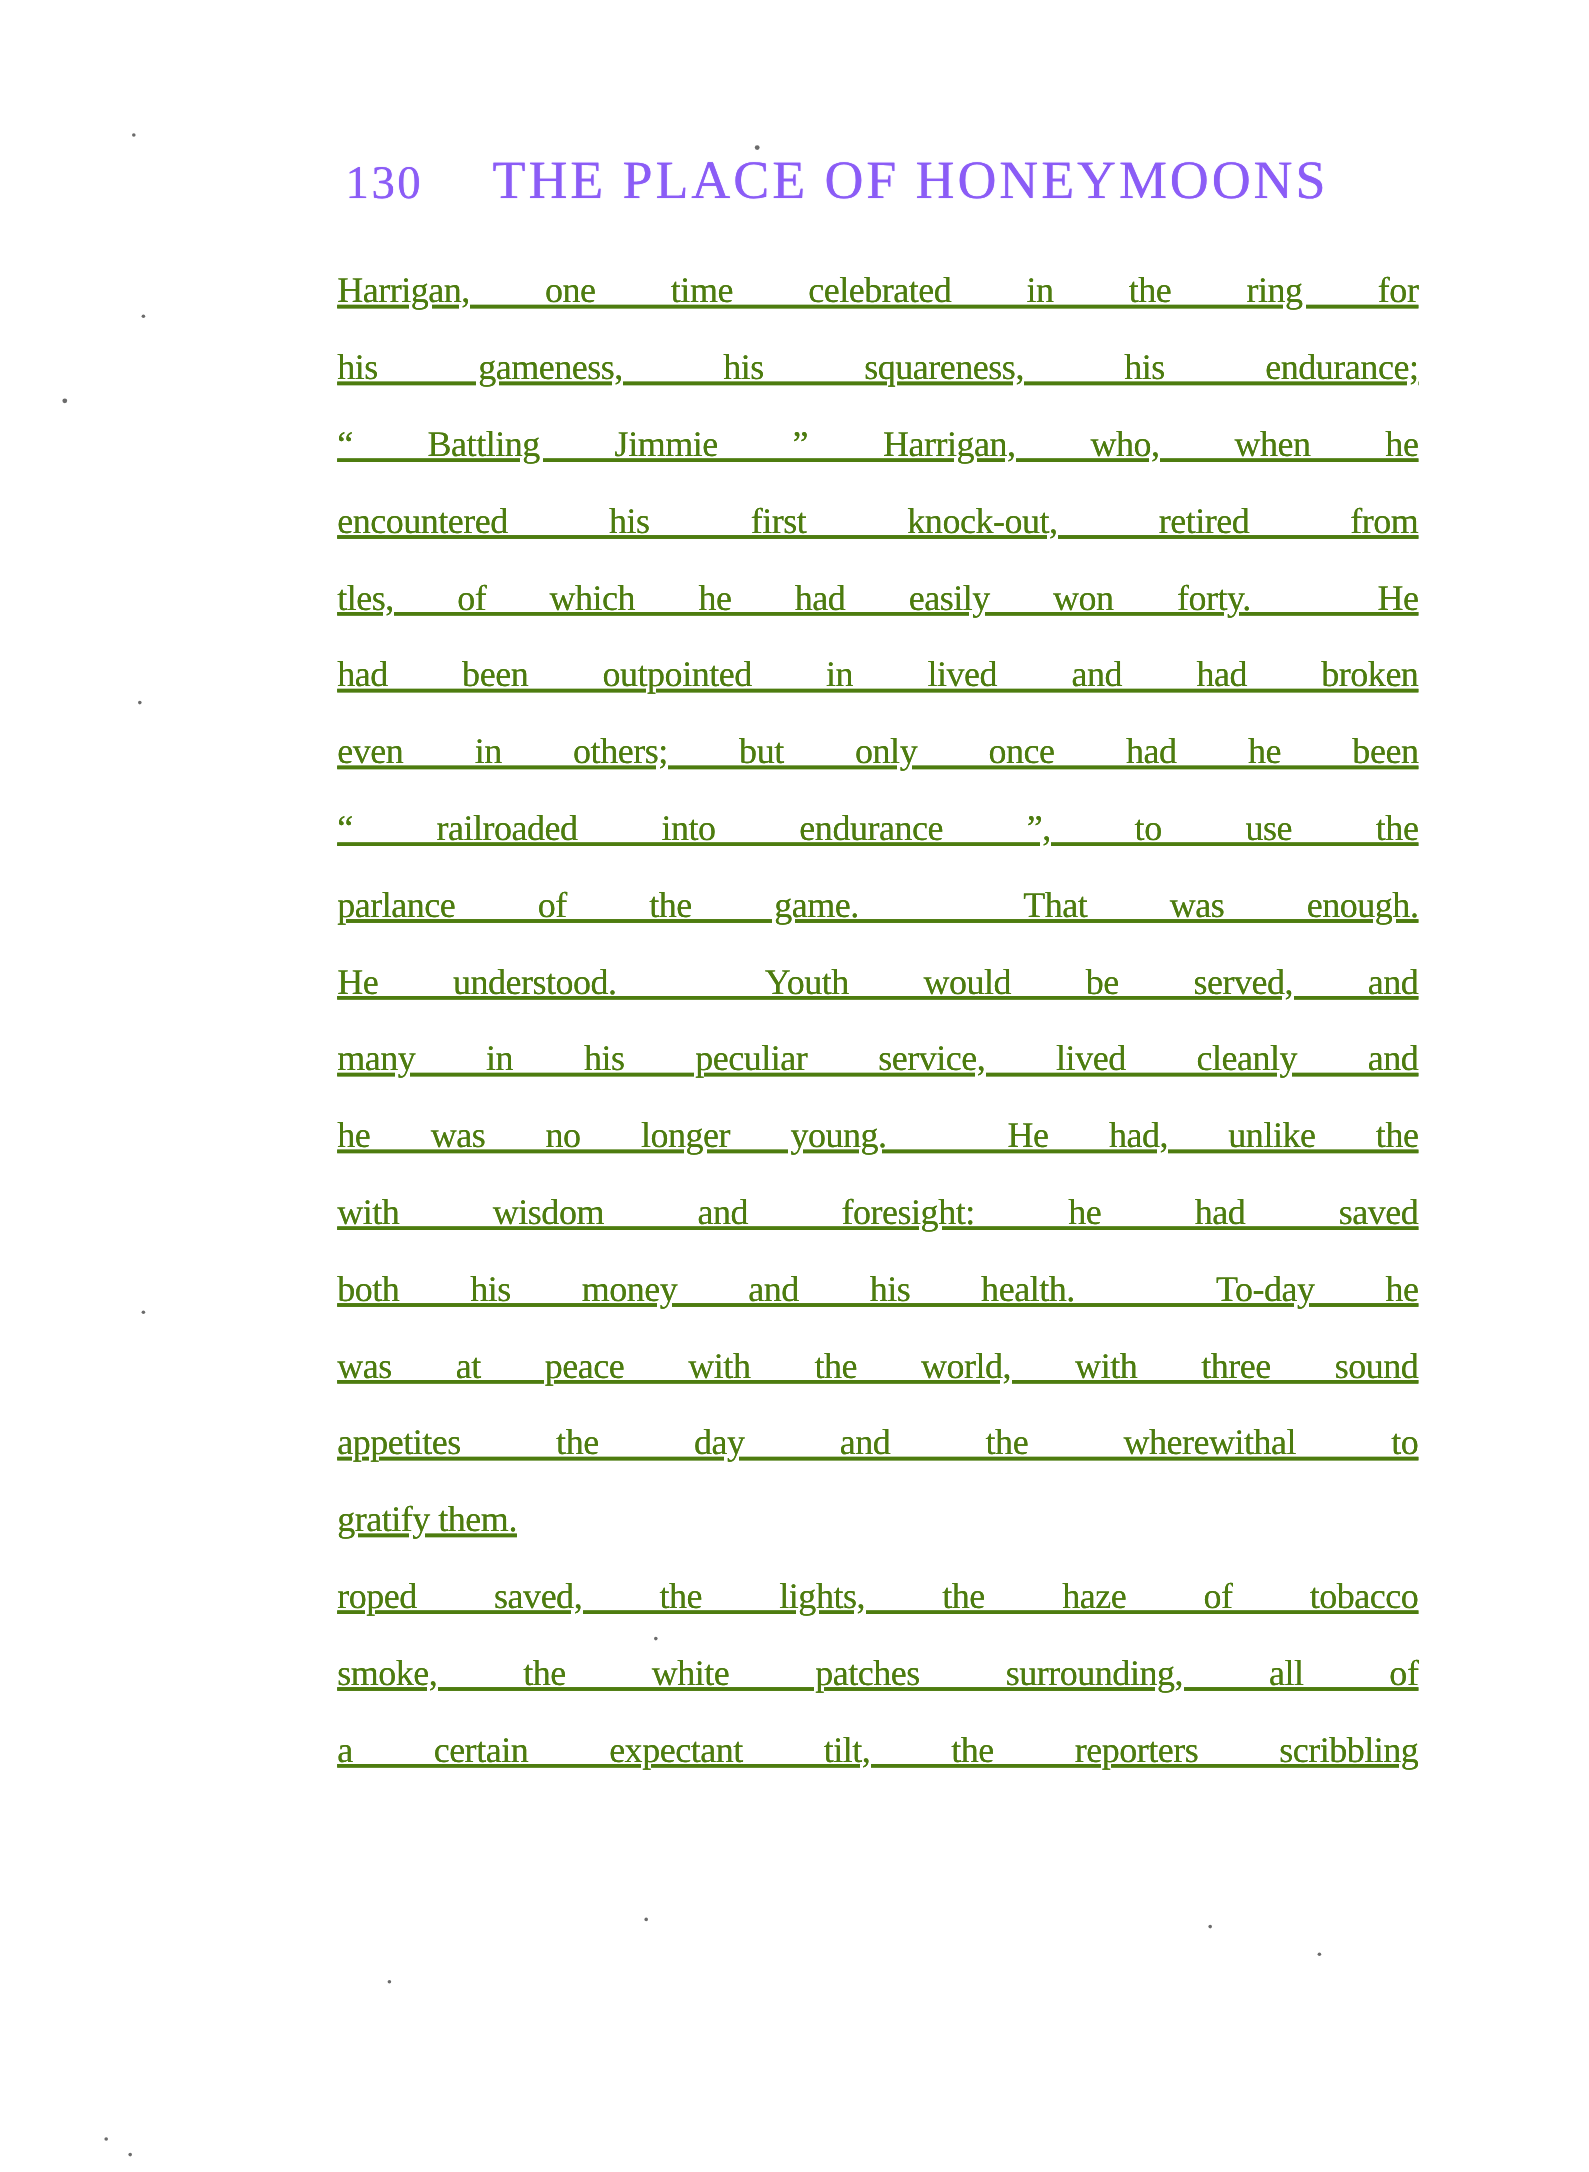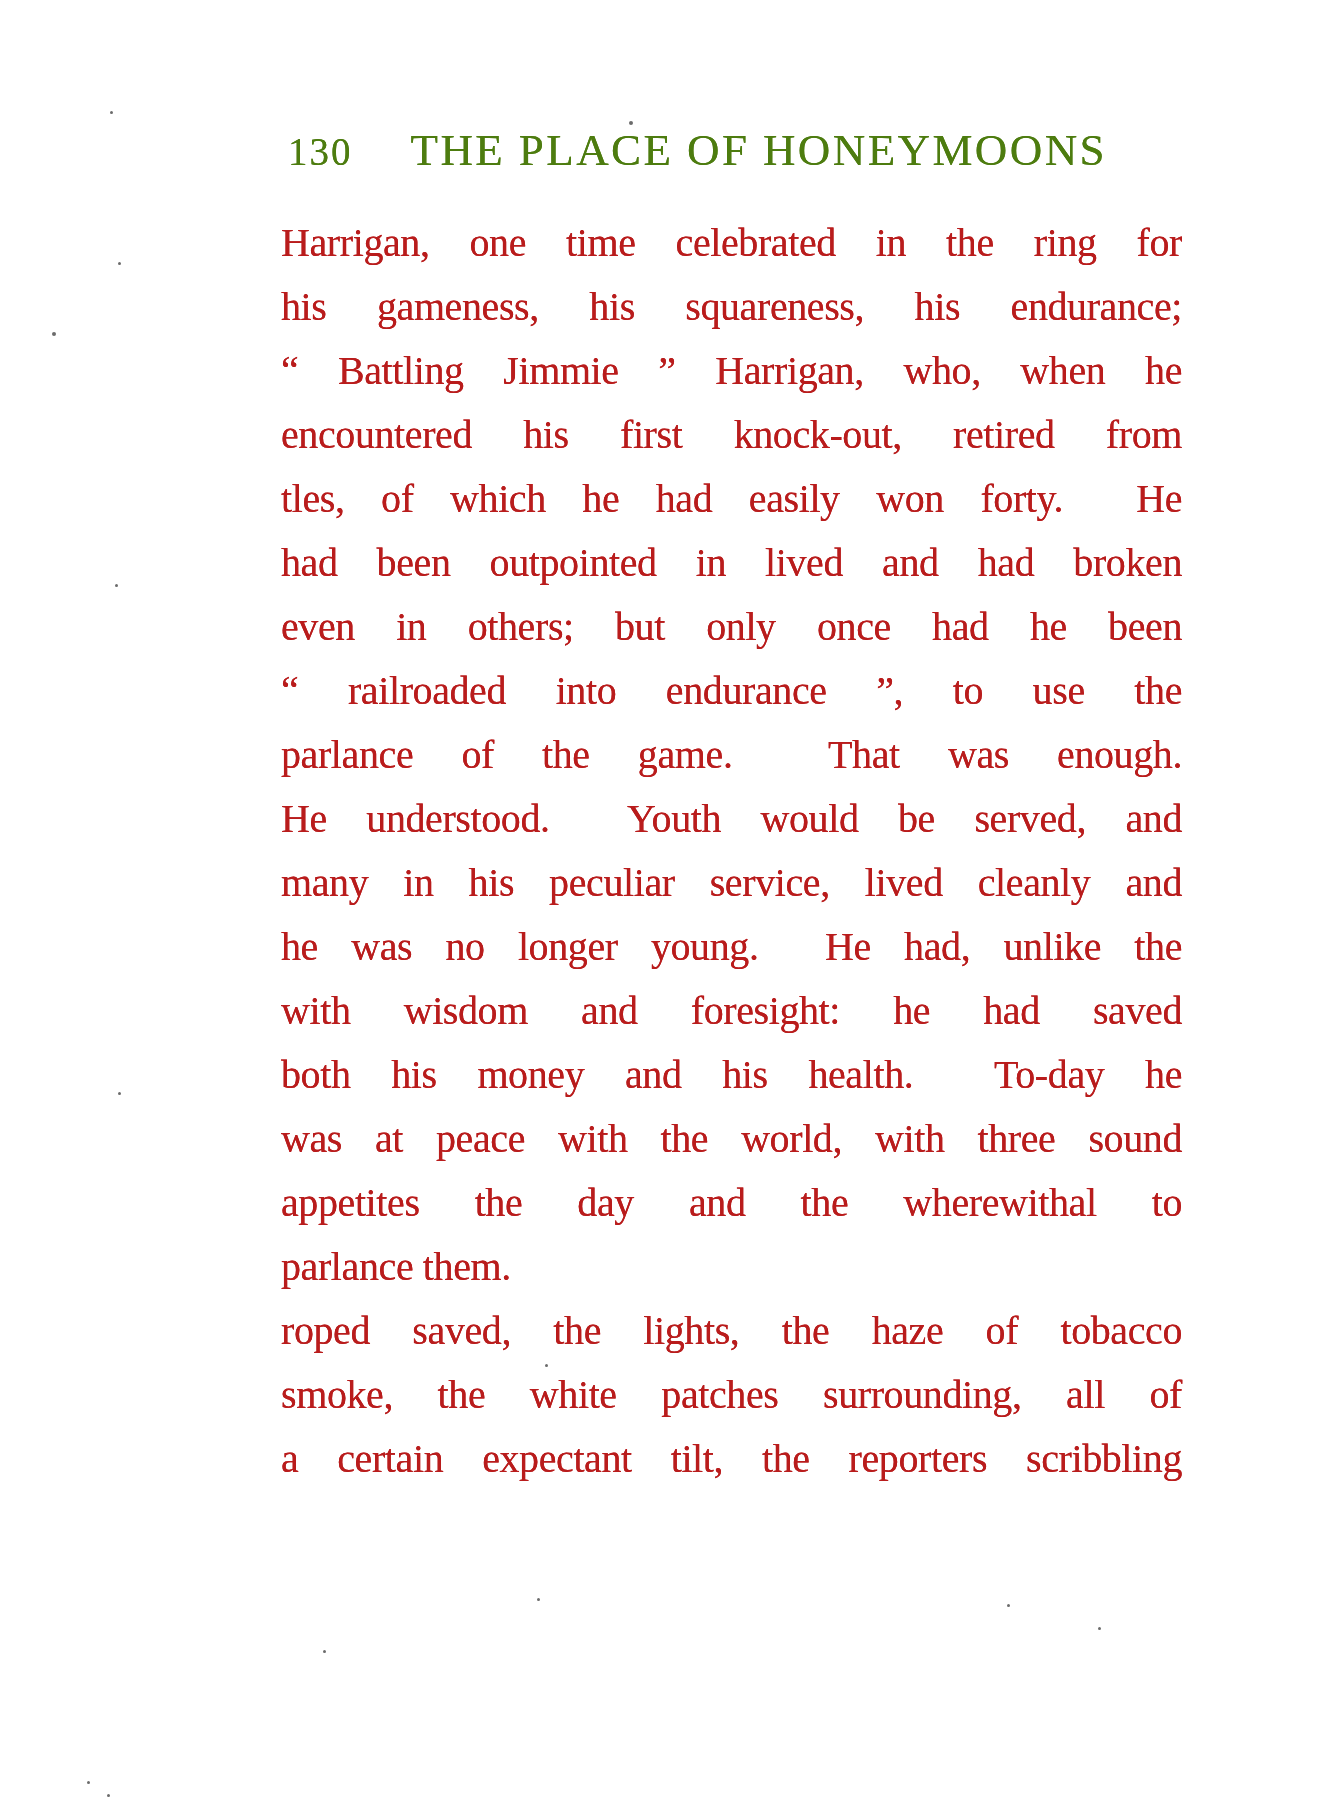--- a/index.html
+++ b/index.html
@@ -16,43 +16,44 @@
     color: #141414;
     font-family: "Liberation Serif", "DejaVu Serif", serif;
     overflow: hidden;
   }
   
   .header {
     position: absolute;
     left: 288px;
     top: 124px;
     white-space: nowrap;
-    color: #4d7c0f;
+    color: #8b5cf6;
     text-shadow: 0 0 0.6px currentColor;
   }
   .page-number {
     font-size: 39px;
     letter-spacing: 2px;
   }
   .running-title {
     font-size: 45px;
     letter-spacing: 2.4px;
     margin-left: 58px;
   }
   
   .body-block {
     position: absolute;
     left: 281px;
     top: 211px;
     width: 901px;
-    font-size: 40px;
+    font-size: 30px;
     line-height: 64px;
     letter-spacing: -0.4px;
-    color: #b91c1c;
+    color: #4d7c0f;
     text-shadow: 0 0 0.5px currentColor;
+    text-decoration: underline;
   }
   .line {
     height: 64px;
     text-align: justify;
     text-align-last: justify;
     white-space: nowrap;
   }
   .line.indent { text-indent: 52px; }
   .line.no-just { text-align-last: left; }
   
@@ -82,21 +83,21 @@
       <div class="line">even in others; but only once had he been</div>
       <div class="line">“ railroaded into endurance ”, to use the</div>
       <div class="line">parlance of the game.&nbsp; That was enough.</div>
       <div class="line">He understood.&nbsp; Youth would be served, and</div>
       <div class="line">many in his peculiar service, lived cleanly and</div>
       <div class="line">he was no longer young.&nbsp; He had, unlike the</div>
       <div class="line">with wisdom and foresight: he had saved</div>
       <div class="line">both his money and his health.&nbsp; To-day he</div>
       <div class="line">was at peace with the world, with three sound</div>
       <div class="line">appetites the day and the wherewithal to</div>
-      <div class="line no-just">parlance them.</div>
+      <div class="line no-just">gratify them.</div>
       <div class="line">roped saved, the lights, the haze of tobacco</div>
       <div class="line">smoke, the white patches surrounding, all of</div>
       <div class="line">a certain expectant tilt, the reporters scribbling</div>
     </div>
 
   <div>
       <div class="speck" style="left: 110px; top: 111px; width: 3px; height: 3px;"></div>
       <div class="speck" style="left: 629px; top: 121px; width: 4px; height: 4px;"></div>
       <div class="speck" style="left: 52px; top: 332px; width: 4px; height: 4px;"></div>
       <div class="speck" style="left: 118px; top: 262px; width: 3px; height: 3px;"></div>

